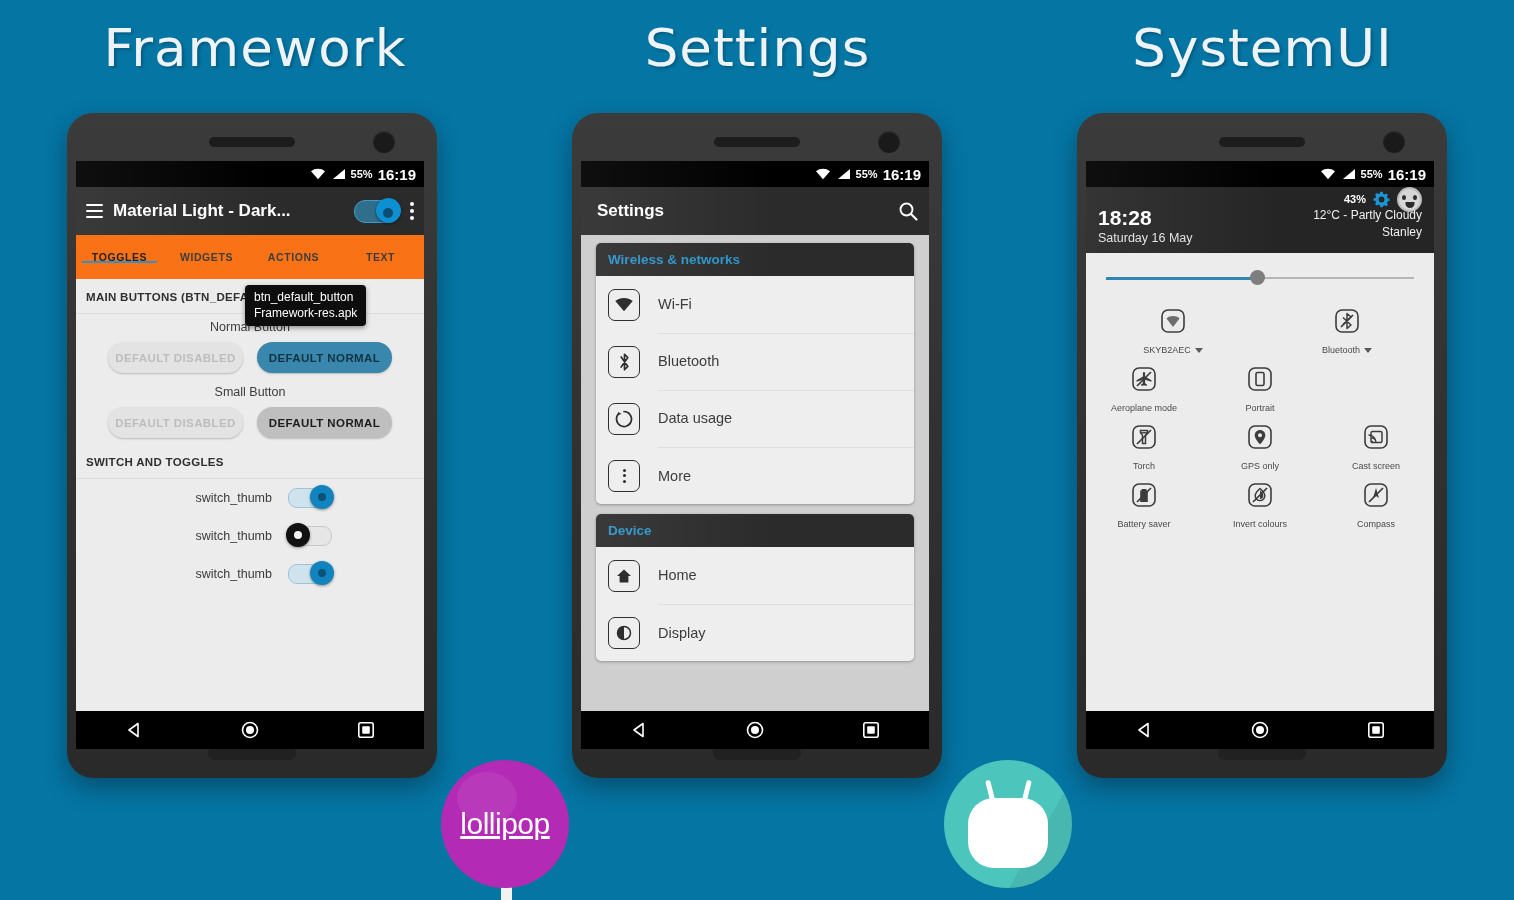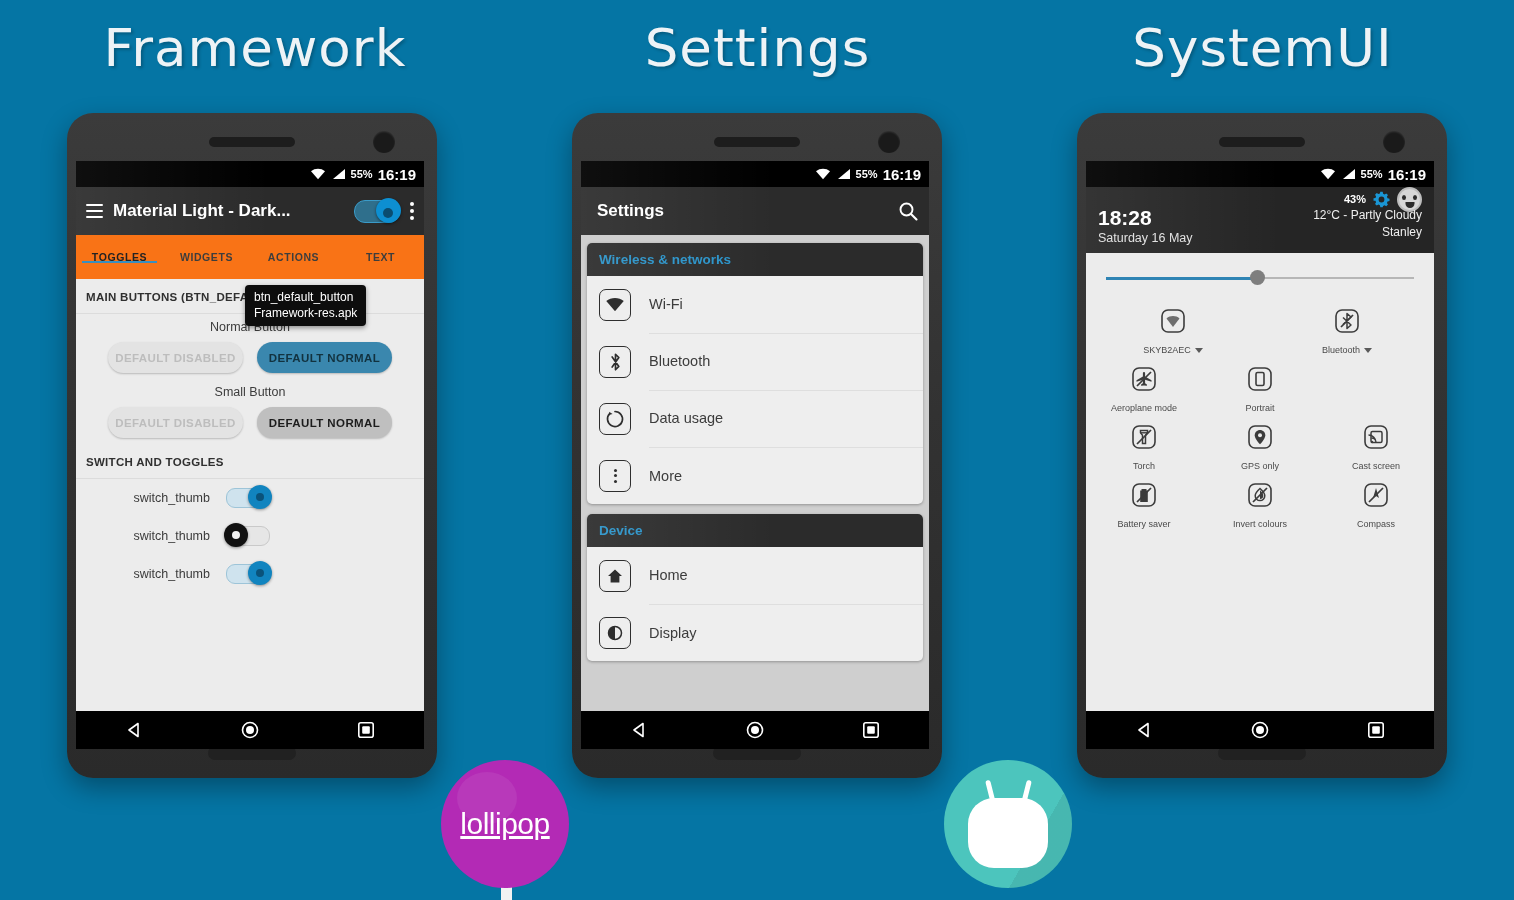--- a/index.html
+++ b/index.html
@@ -134,35 +134,35 @@
   }
   .mbtn.disabled{background:#e3e3e3;color:#bdbdbd;}
   .mbtn.normal-blue{background:#3a87ae;color:#12323f;}
   .mbtn.normal-grey{background:#bfbfbf;color:#1c1c1c;}
   .tooltip{
     position:absolute;left:128px;top:6px;z-index:9;
     background:#0d0d0d;color:#fff;border-radius:4px;
     padding:4px 9px 5px;font-size:12px;line-height:1.35;
     box-shadow:0 2px 5px rgba(0,0,0,.4);white-space:nowrap;margin-left:41px;
   }
-  .switchrow{display:flex;align-items:center;gap:16px;padding:9px 0;margin-left:30px;}
+  .switchrow{display:flex;align-items:center;justify-content:center;gap:16px;padding:9px 0;}
   .switchrow .lbl{font-size:12.5px;color:#3b3b3b;width:104px;text-align:right;}
   .sw{width:42px;height:18px;border-radius:9px;position:relative;}
   .sw.on{background:#cfe3ee;border:1px solid #9dc4d8;}
   .sw.off{background:#e6e6e6;border:1px solid #c9c9c9;}
   .sw .thumb{position:absolute;top:-4px;width:24px;height:24px;border-radius:50%;box-shadow:0 1px 3px rgba(0,0,0,.4);}
   .sw.on .thumb{right:-3px;background:#1184bf;}
   .sw.on .thumb::after{content:"";position:absolute;left:8px;top:8px;width:8px;height:8px;border-radius:50%;background:#0a527a;}
   .sw.off .thumb{left:-3px;background:#111;}
   .sw.off .thumb::after{content:"";position:absolute;left:8px;top:8px;width:8px;height:8px;border-radius:50%;background:#f2f2f2;}
 
   
   .p2body{
     background:#cfcfcf;height:calc(100% - 26px - 48px - 38px);
-    padding:8px 6px 0;box-sizing:border-box;overflow:hidden;position:relative;
+    padding:8px 15px 0;box-sizing:border-box;overflow:hidden;position:relative;
   }
   .card{background:#eeeeee;border-radius:5px;overflow:hidden;box-shadow:0 1px 3px rgba(0,0,0,.3);margin-bottom:10px;}
   .cardhead{
     background:#2b2b2b;color:#2a93c9;font-size:13.5px;font-weight:bold;
     padding:9px 12px;position:relative;
   }
   .cardhead .sheen{
     position:absolute;left:0;top:0;height:100%;width:56%;
     background:linear-gradient(90deg,rgba(255,255,255,.07),rgba(255,255,255,0));
   }

